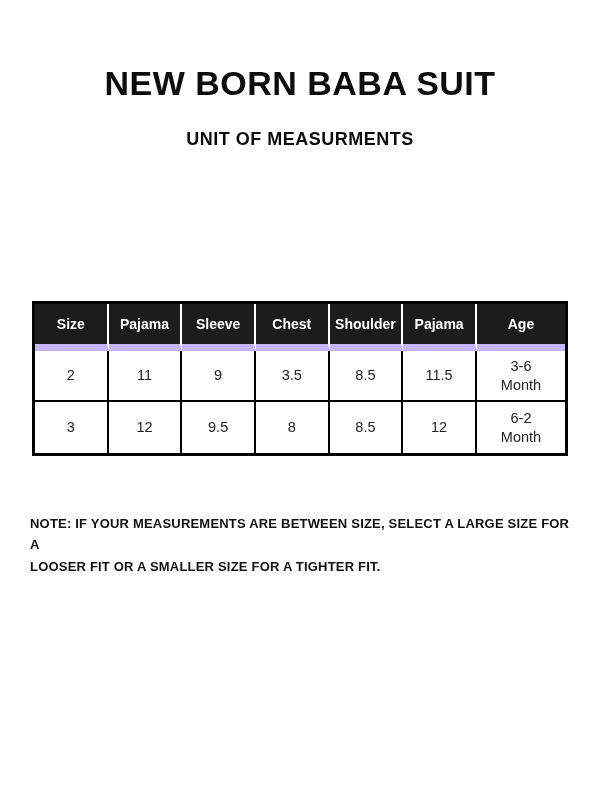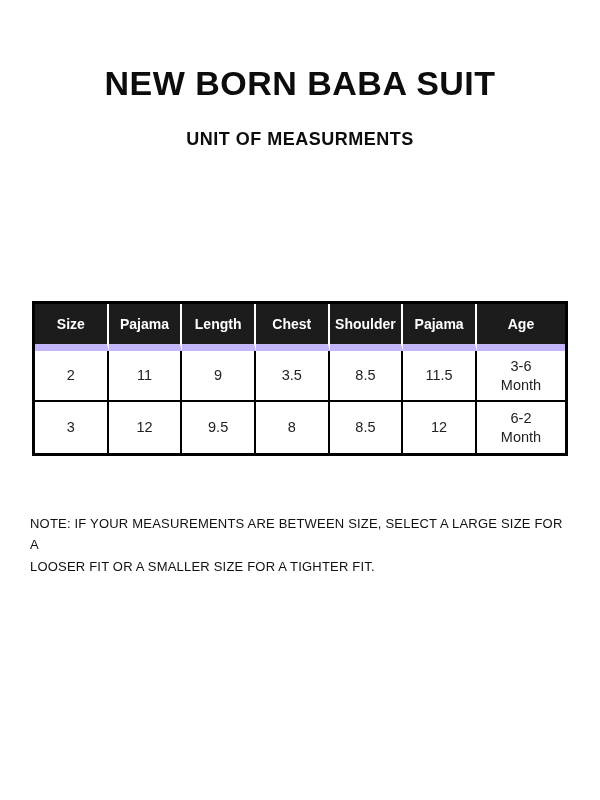--- a/index.html
+++ b/index.html
@@ -70,21 +70,21 @@
     border-bottom: 2px solid #000000;
     white-space: pre-line;
     line-height: 1.3;
   }
   table.size-chart td:last-child { border-right: none; margin-top: 15px; }
   table.size-chart tbody tr:last-child td { border-bottom: none; }
   .note {
     margin: 57px auto 0 auto;
     width: 540px;
     font-size: 13px;
-    font-weight: 400;
+    font-weight: 700;
     letter-spacing: 0.2px;
     line-height: 1.65;
     color: #111111;
     white-space: pre-line;
   }
 </style>
 </head>
 <body>
 
 <div class="page">
@@ -101,21 +101,21 @@
           <col>
           <col>
           <col>
           <col>
           <col class="age-col">
       </colgroup>
       <thead>
         <tr>
           <th>Size</th>
           <th>Pajama</th>
-          <th>Length</th>
+          <th>Sleeve</th>
           <th>Chest</th>
           <th>Shoulder</th>
           <th>Pajama</th>
           <th>Age</th>
         </tr>
       </thead>
       <tbody>
         <tr>
           <td>2</td>
           <td>11</td>

